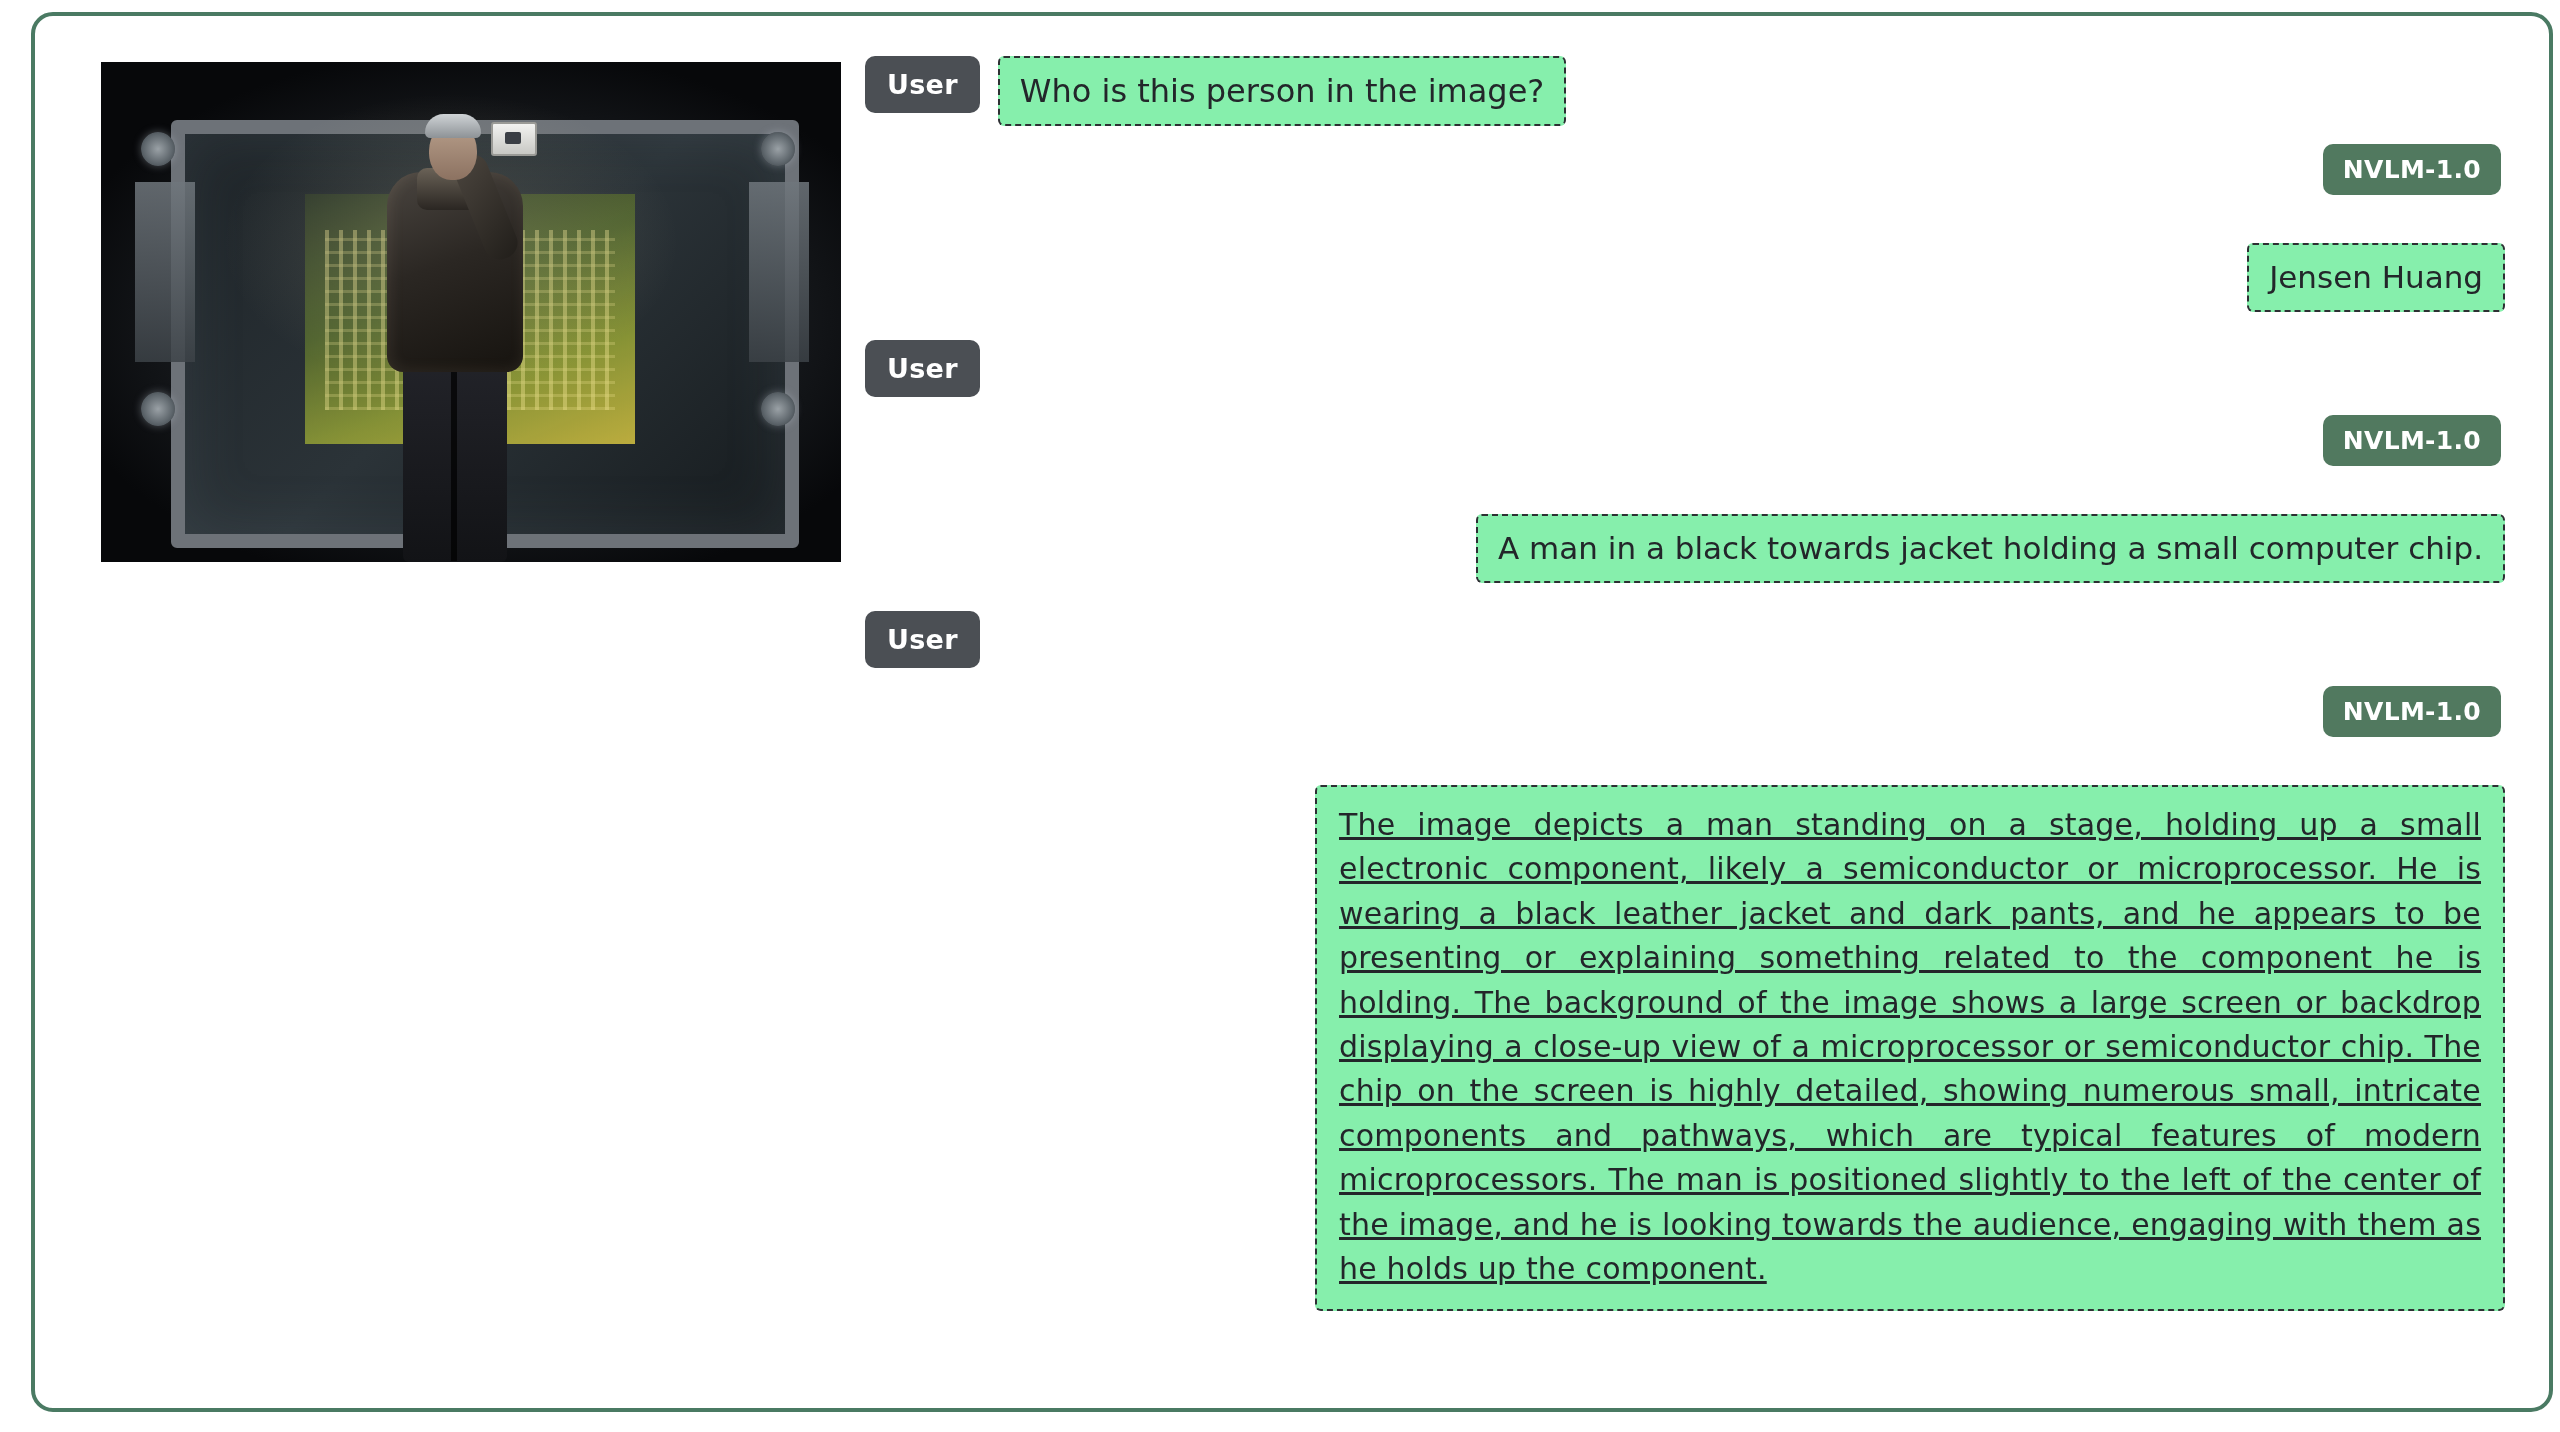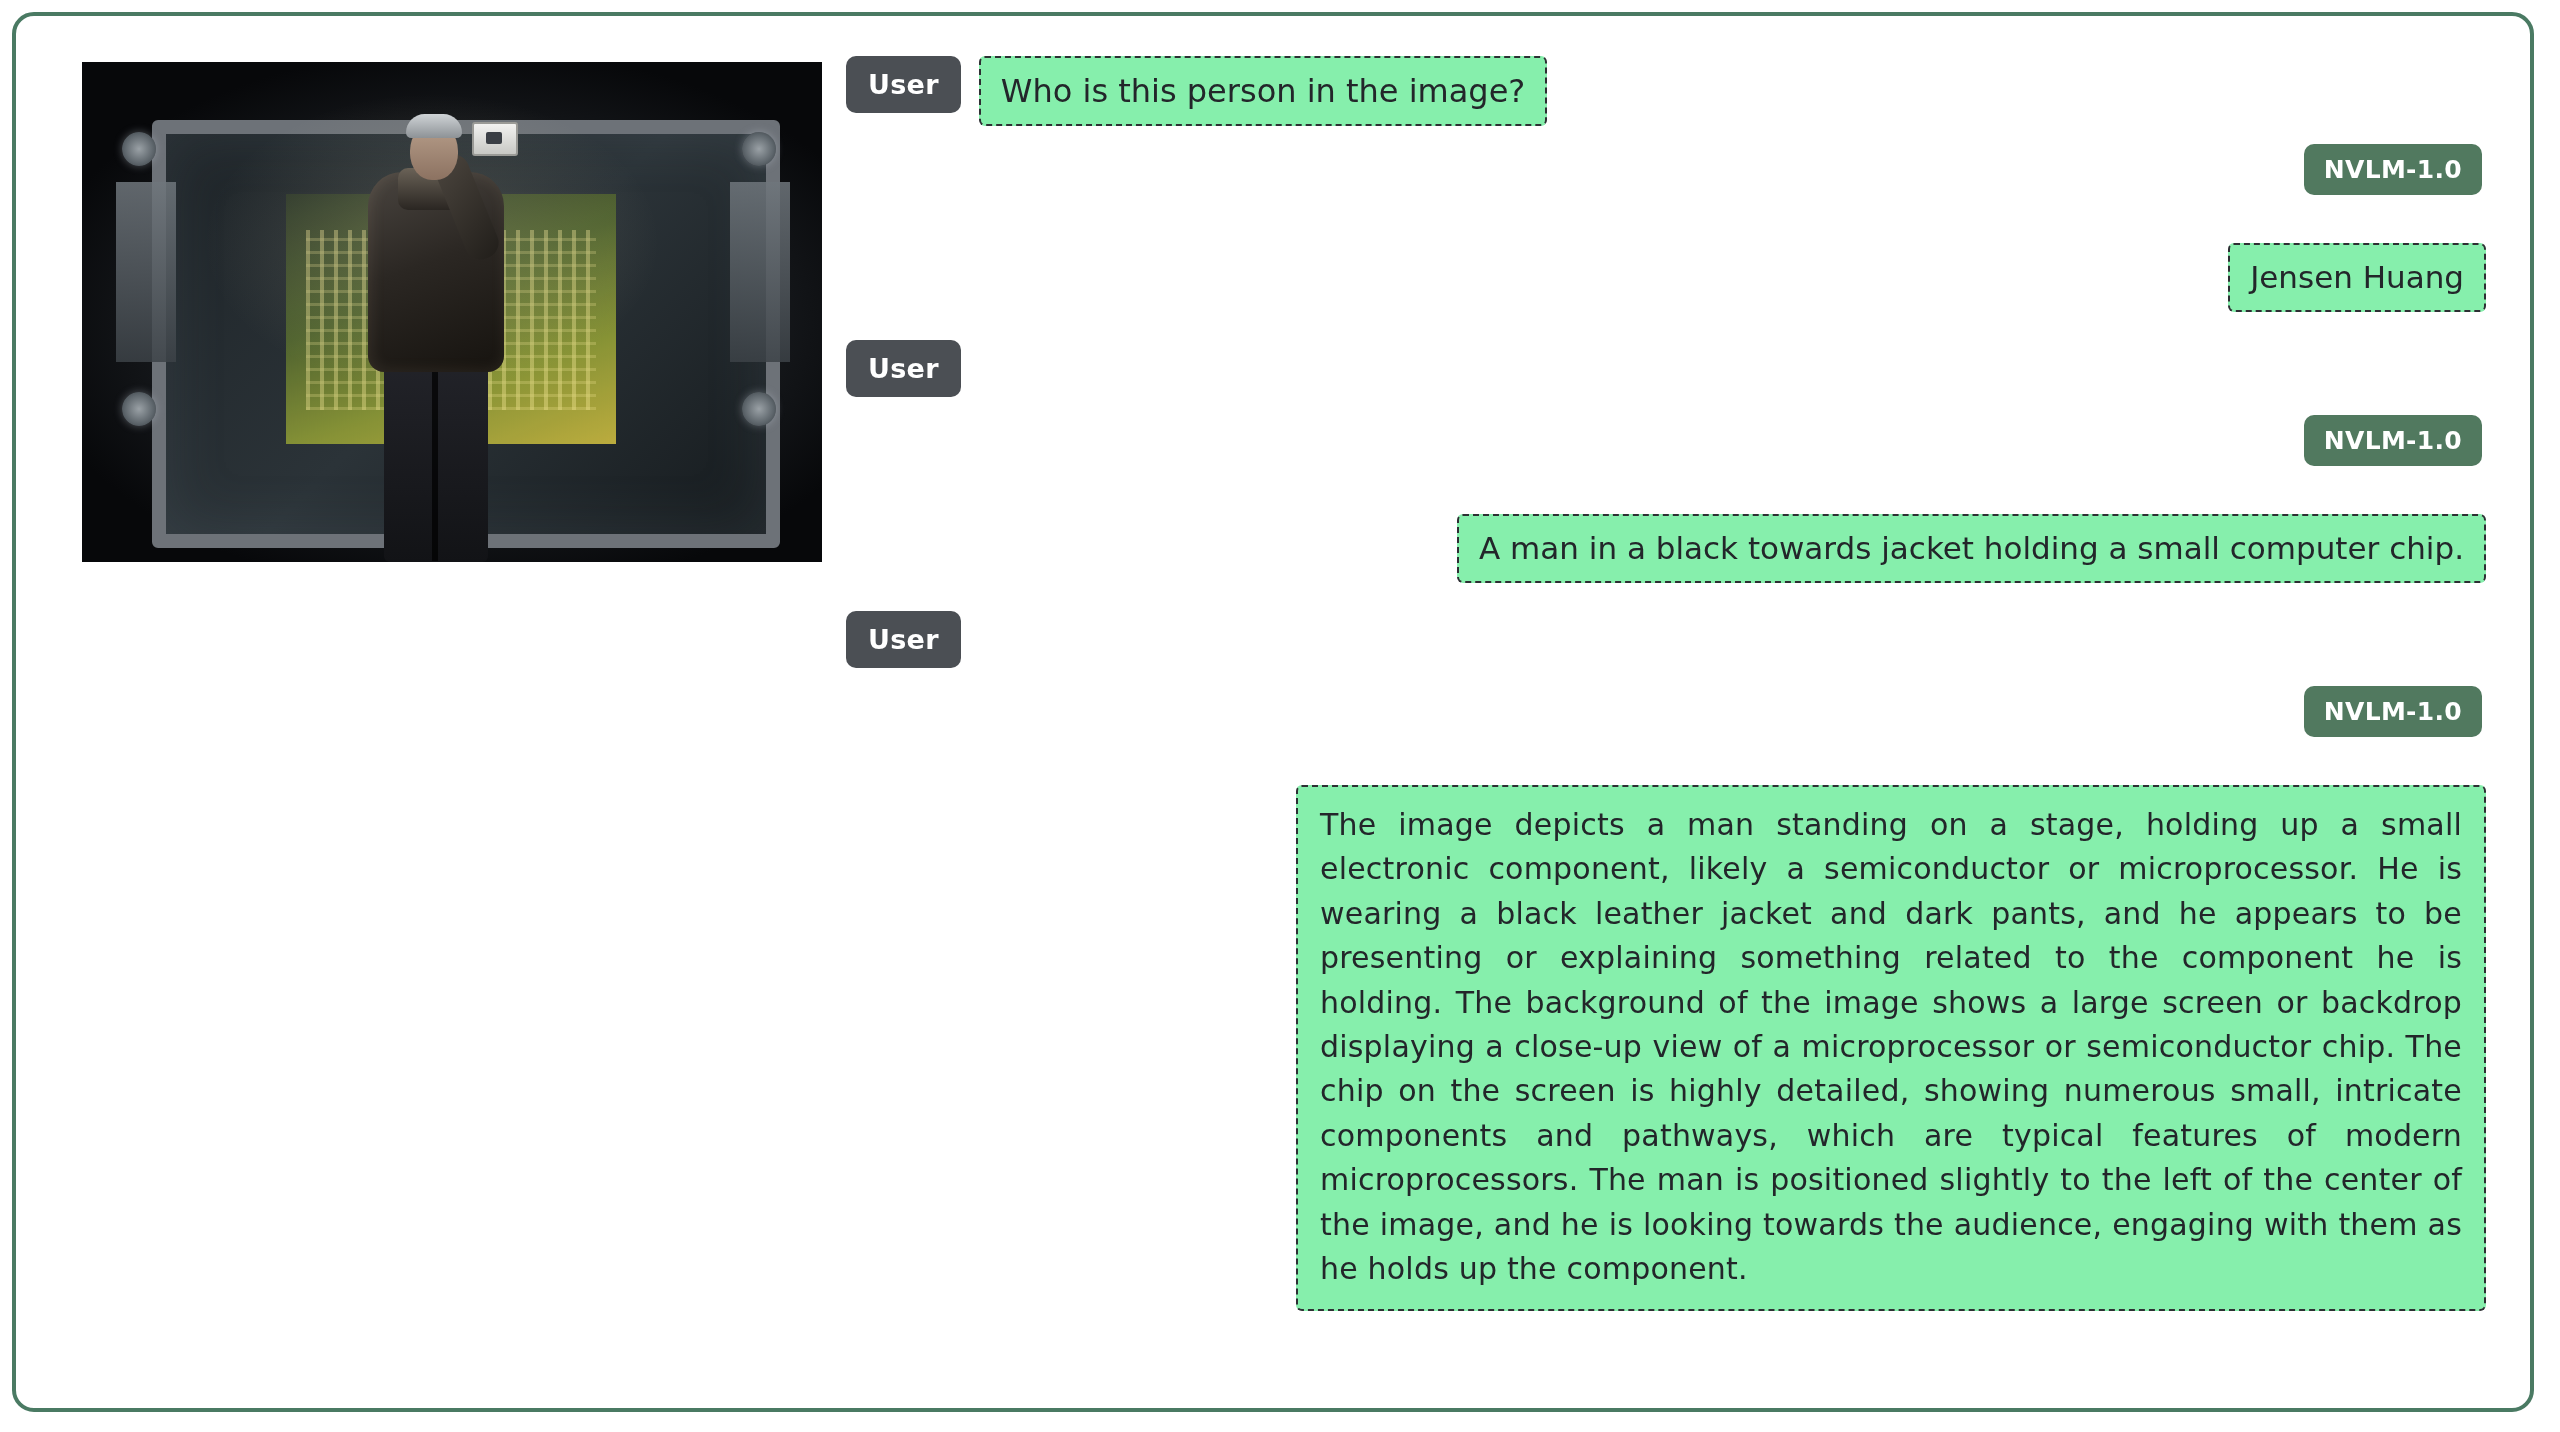--- a/index.html
+++ b/index.html
@@ -9,21 +9,21 @@
   }
   body {
     font-family: "DejaVu Sans", sans-serif;
     width: 2560px;
     height: 1432px;
     overflow: hidden;
   }
 
   .figure-frame {
     position: absolute;
-    left: 12px;
+    left: 31px;
     top: 12px;
     width: 2522px;
     height: 1400px;
     border: 4px solid #4a7a63;
     border-radius: 22px;
     box-sizing: border-box;
     background: #ffffff;
   }
 
   .content {
@@ -239,20 +239,21 @@
   .model-row .tag { margin-bottom: 16px; margin-right: 4px; }
 
   .bubble.short { font-size: 31px; }
   .bubble.long {
     width: 1190px;
     text-align: justify;
     font-size: 30px;
     line-height: 1.48;
     letter-spacing: .2px;
     padding: 16px 22px 18px 22px;
+    text-decoration: underline;
   }
   .spacer-sm { height: 10px; }
 </style>
 </head>
 <body>
 
 <div class="figure-frame">
   <div class="content">
 
     <div class="image-col">

